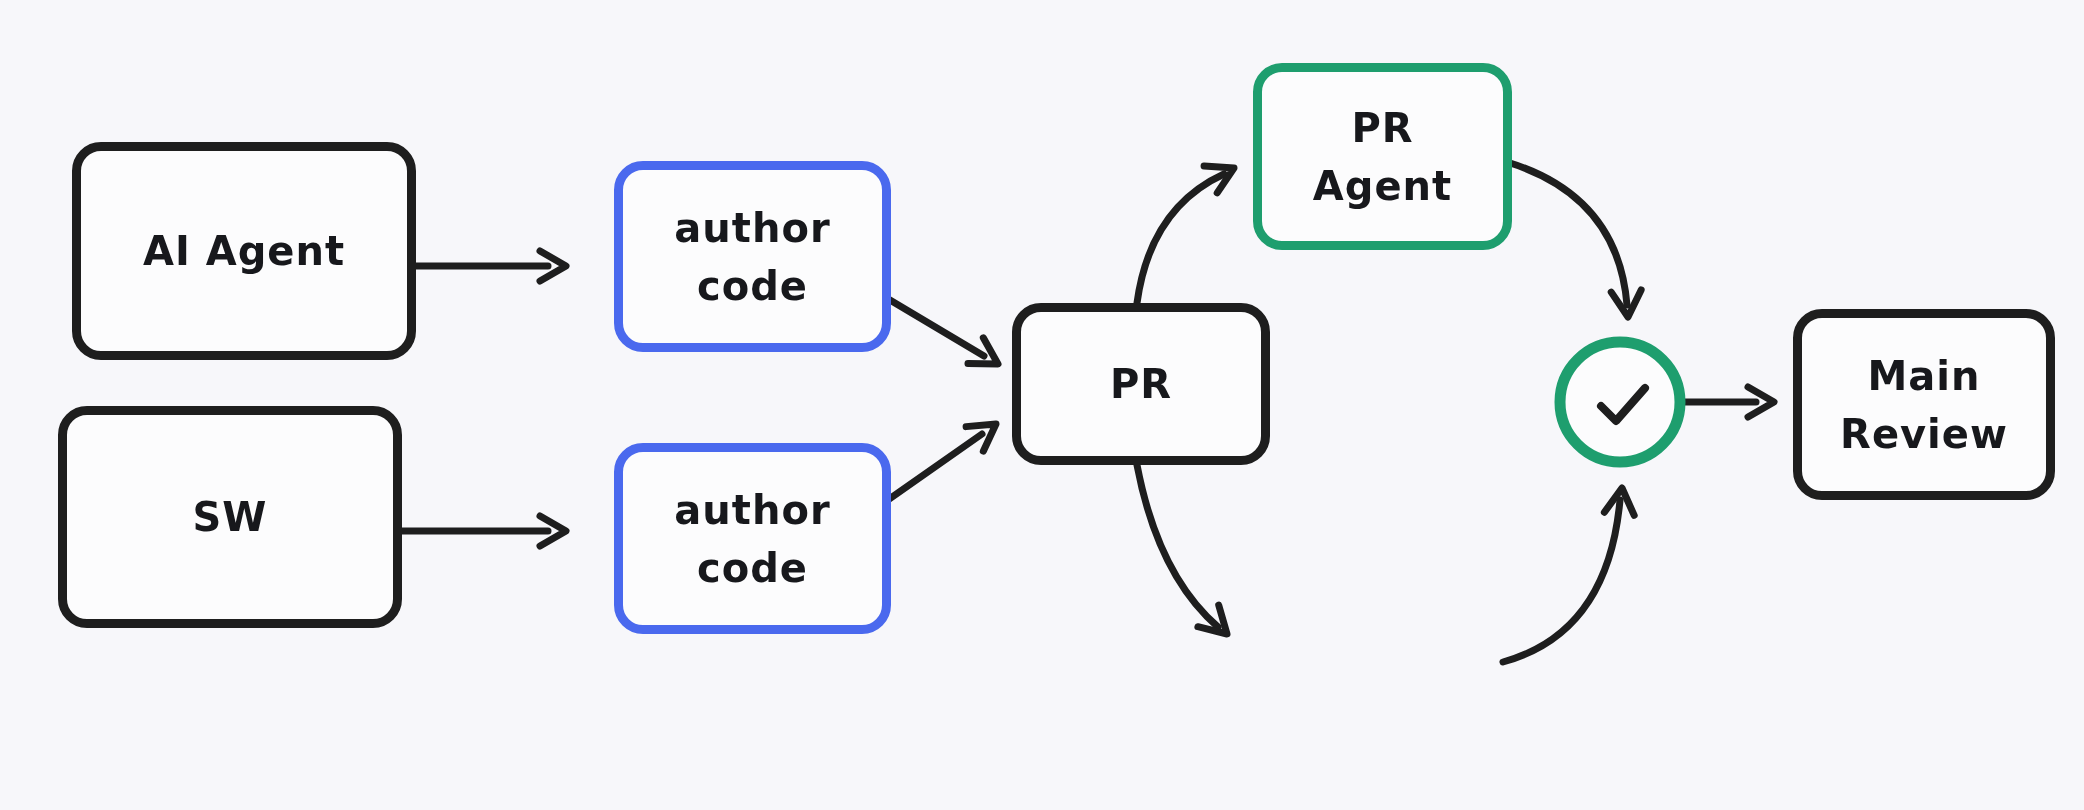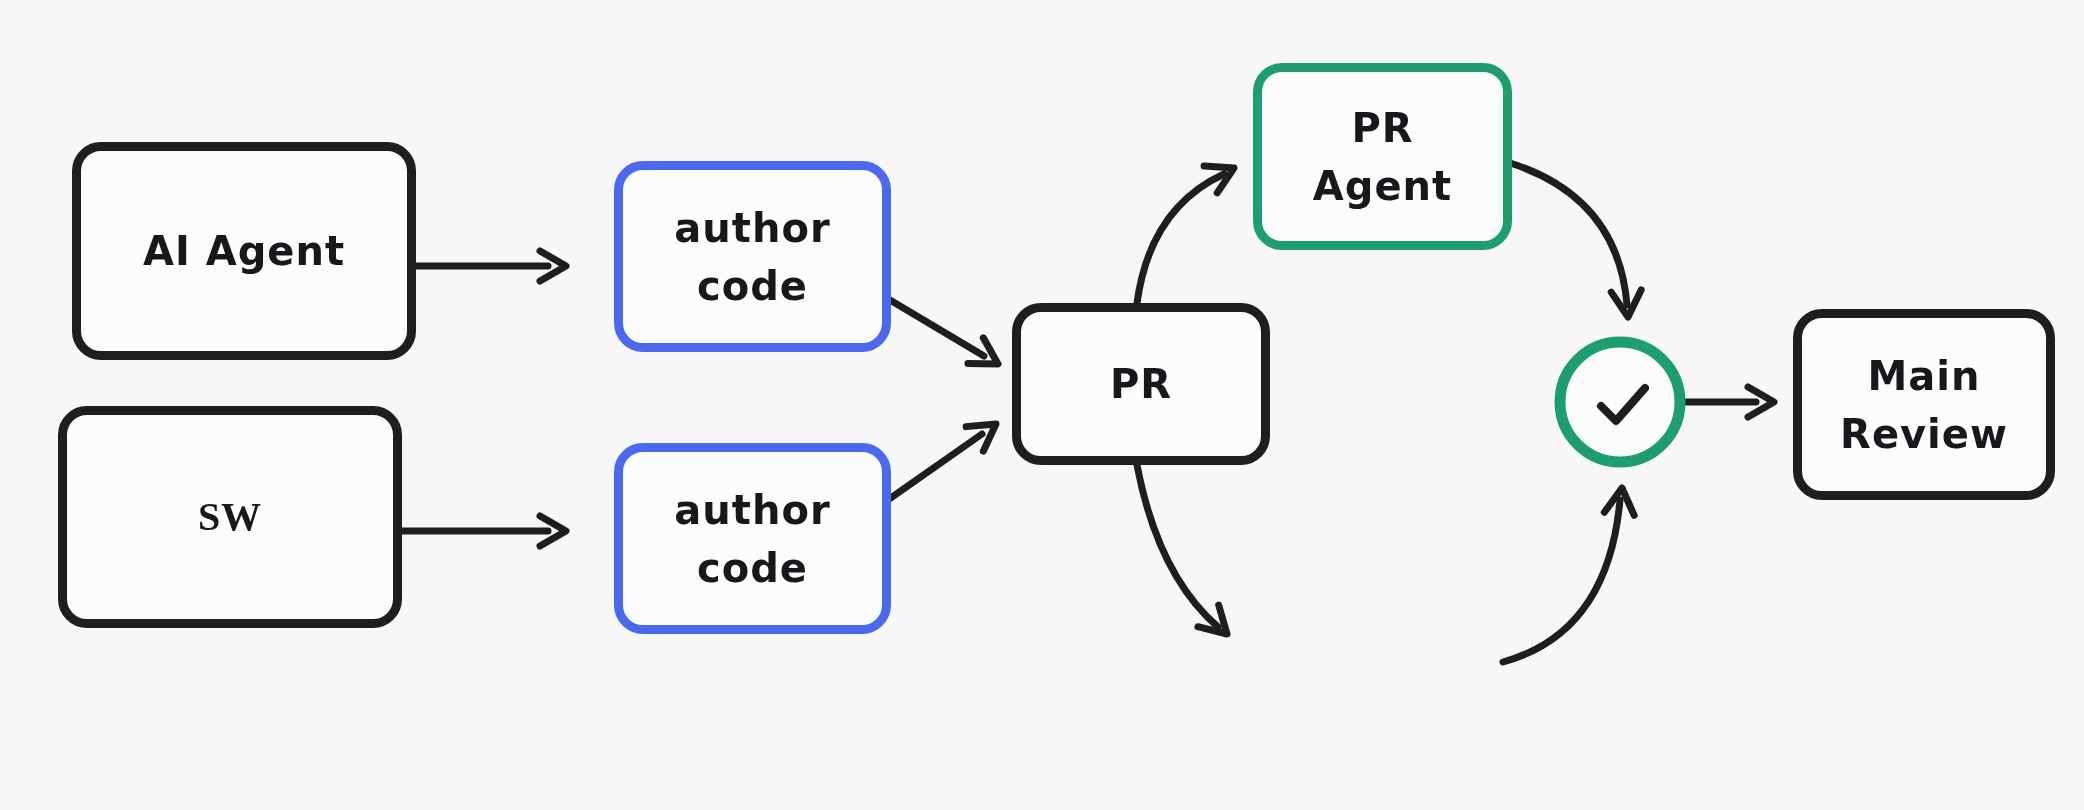--- a/index.html
+++ b/index.html
@@ -106,21 +106,21 @@
     </div>
   </div>
 
   <div class="node blue" style="left:583px; top:161px; width:277px; height:191px;">
     <div class="label">
       <span>author</span>
       <span>code</span>
     </div>
   </div>
 
-  <div class="node" style="left:58px; top:406px; width:344px; height:222px;font-family:Liberation Serif, serif;">
+  <div class="node" style="left:58px; top:406px; width:344px; height:222px;">
     <div class="label">
       <span>SW</span>
     </div>
   </div>
 
   <div class="node blue" style="left:583px; top:443px; width:277px; height:191px;">
     <div class="label">
       <span>author</span>
       <span>code</span>
     </div>

